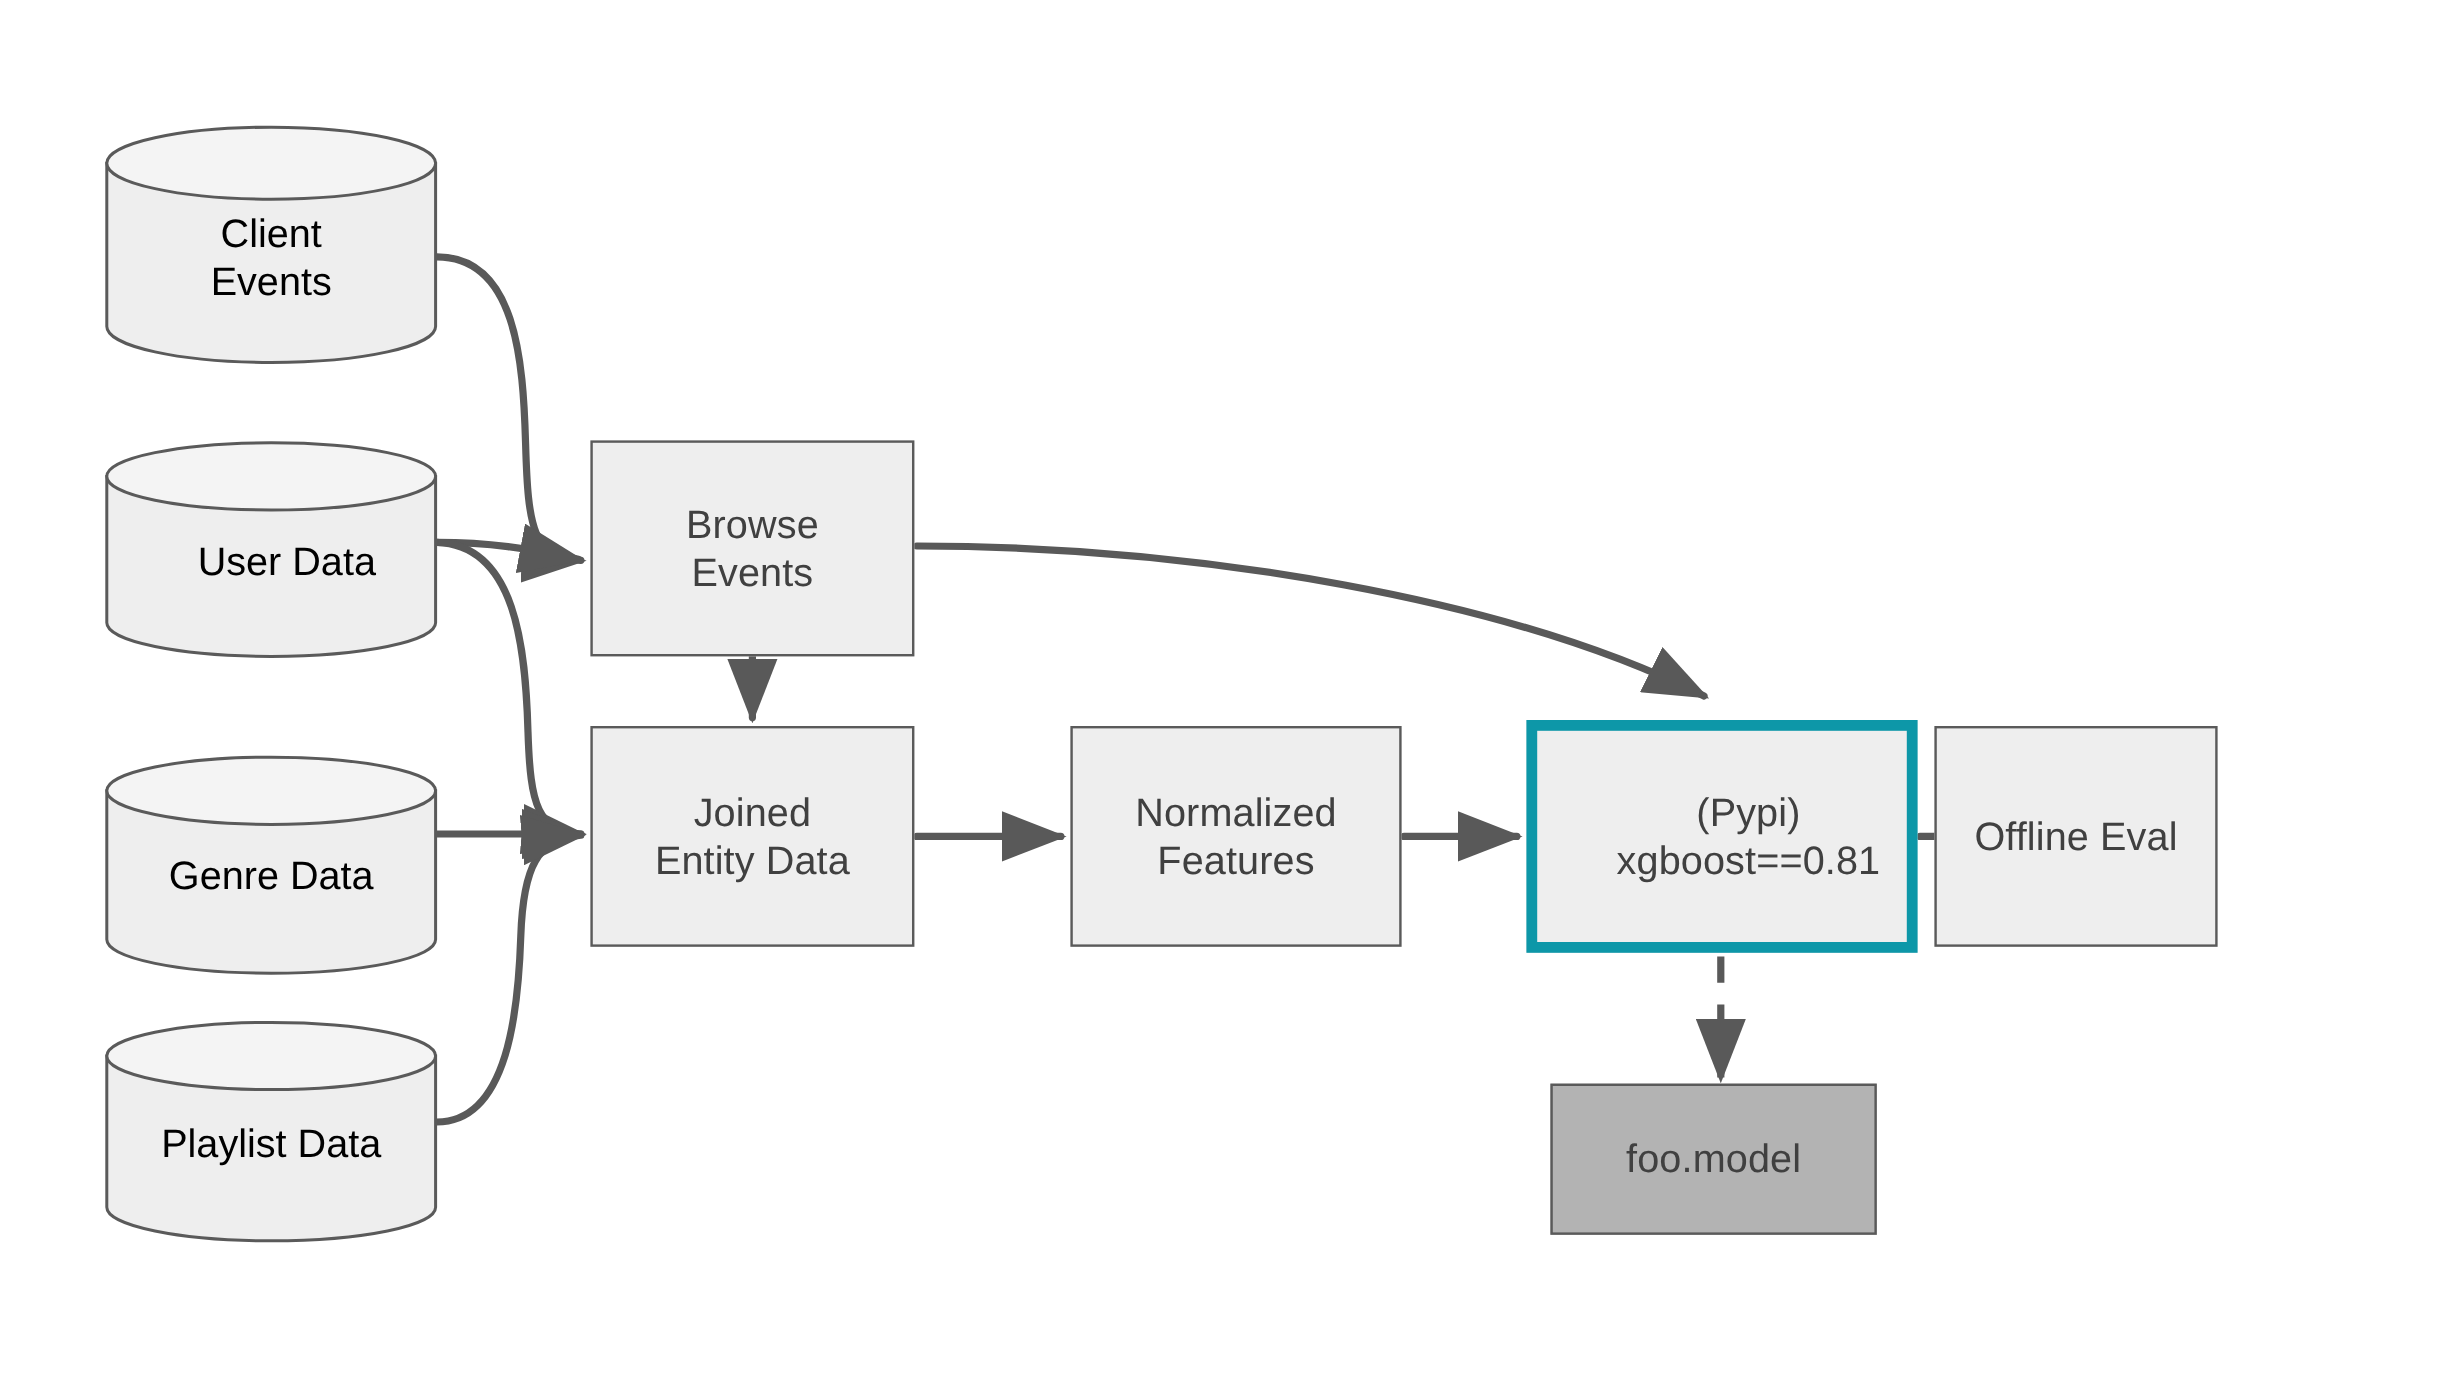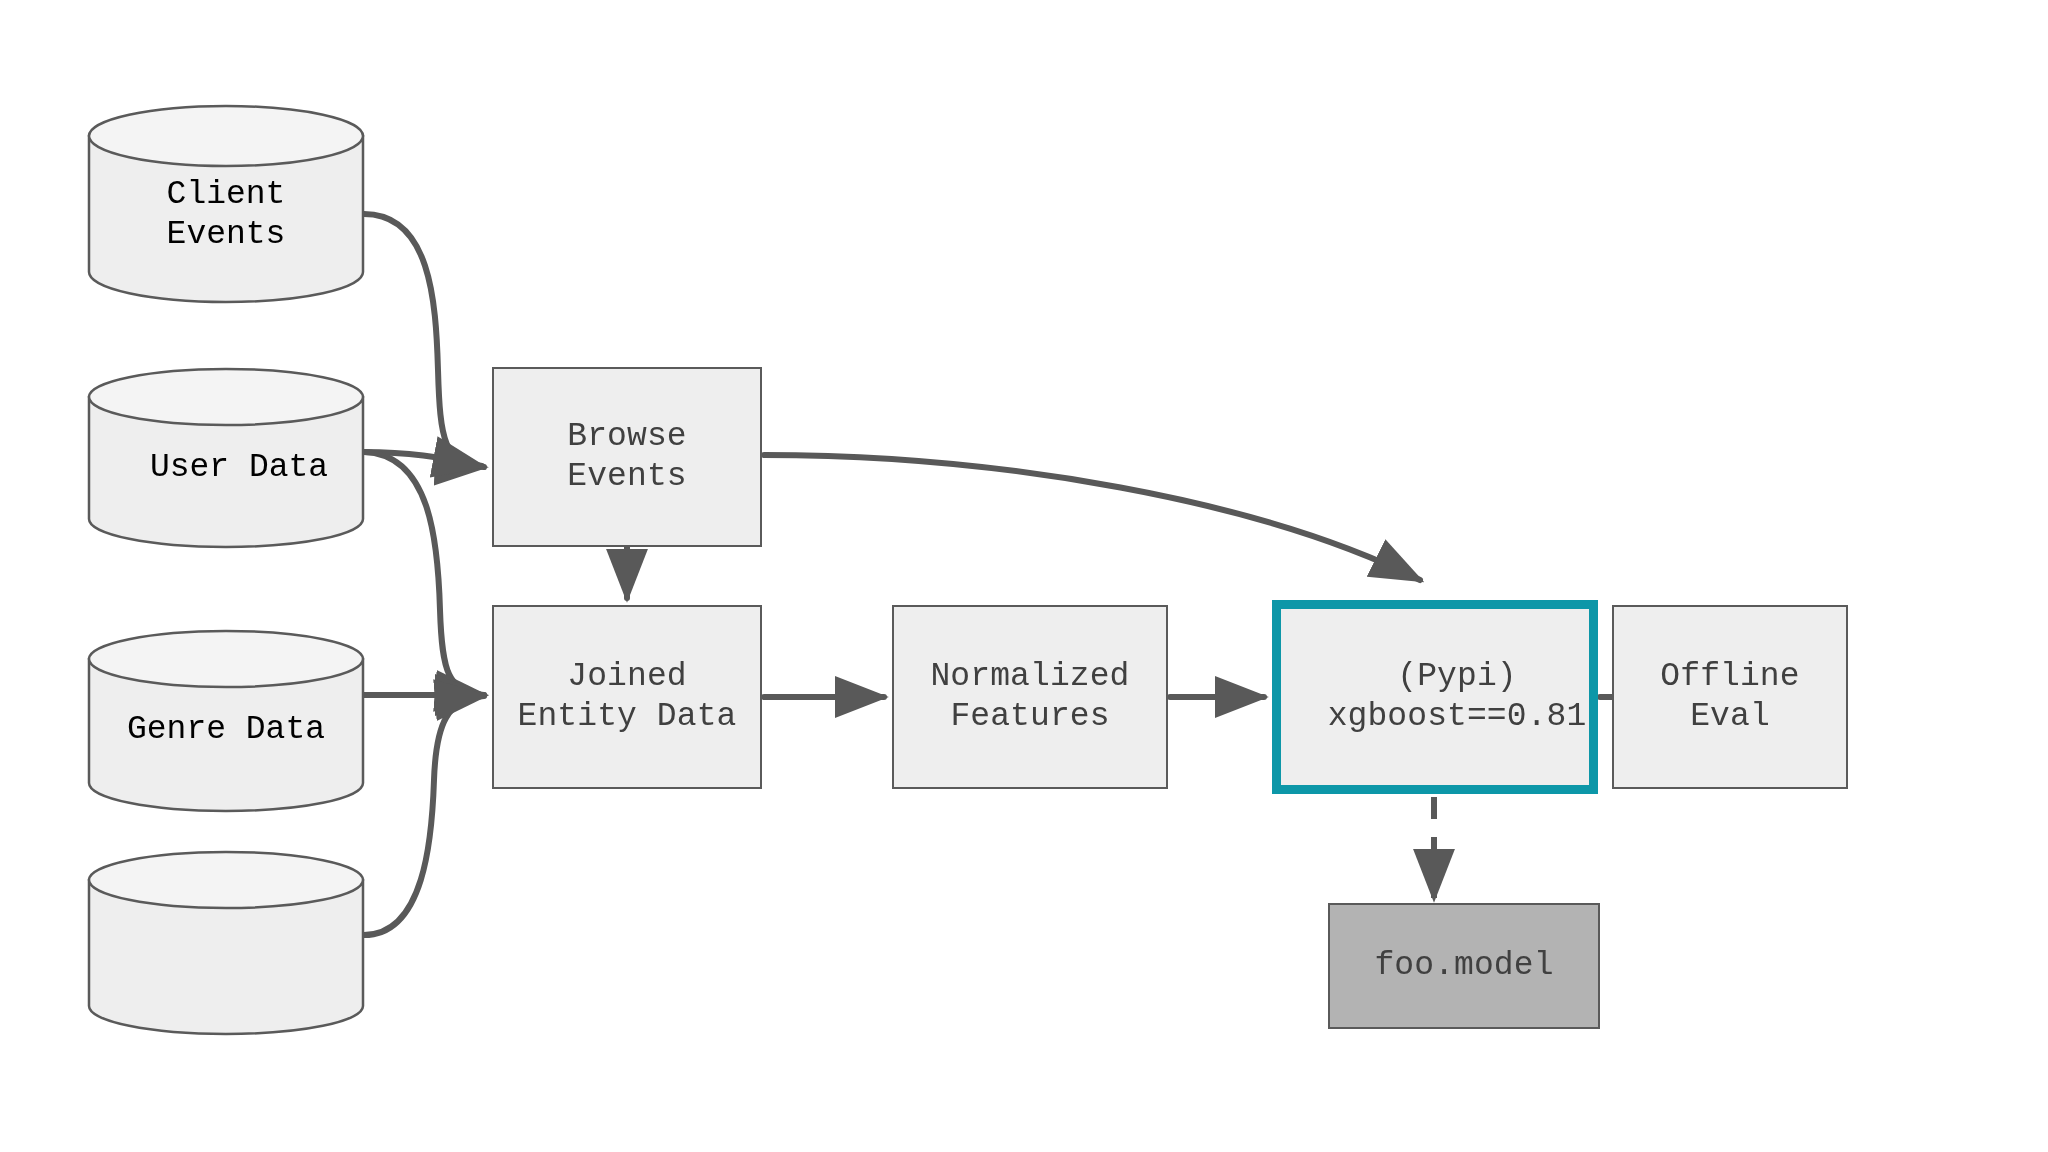--- a/index.html
+++ b/index.html
@@ -5,21 +5,21 @@
   html, body {
     margin: 0;
     padding: 0;
     background: #ffffff;
   }
   #canvas {
     position: relative;
     width: 2048px;
     height: 1152px;
     background: #ffffff;
-    font-family: Liberation Mono, monospace;
+    font-family: Liberation Sans, sans-serif;
     overflow: hidden;
   }
   #edges {
     position: absolute;
     left: 0;
     top: 0;
     width: 2048px;
     height: 1152px;
     pointer-events: none;
   }
@@ -133,31 +133,32 @@
       <ellipse cx="138" cy="29" rx="137" ry="28" fill="#f4f4f4" stroke="#5a5a5a" stroke-width="2.5"></ellipse>
     </svg>
     <div class="cyl-label" style="top:50px; height:100px;">Genre Data</div>
   </div>
 
   <div class="cyl" style="left:88px; top:850px; width:276px; height:186px;">
     <svg width="276" height="186" viewBox="0 0 276 186" xmlns="http://www.w3.org/2000/svg">
       <path d="M1,30 L1,156 A137,28 0 0 0 275,156 L275,30 Z" fill="#eeeeee" stroke="#5a5a5a" stroke-width="2.5"></path>
       <ellipse cx="138" cy="30" rx="137" ry="28" fill="#f4f4f4" stroke="#5a5a5a" stroke-width="2.5"></ellipse>
     </svg>
+    <div class="cyl-label" style="top:52px; height:102px;">Playlist Data</div>
   </div>
 
   <div class="node box" style="left:492px; top:367px; width:270px; height:180px;">Browse
 Events</div>
 
   <div class="node box" style="left:892px; top:605px; width:276px; height:184px;">Normalized
 Features</div>
 
   <div class="node box" style="left:492px; top:605px; width:270px; height:184px;">Joined
 Entity Data</div>
 
   <div class="node box-accent" style="left:1272px; top:600px; width:326px; height:194px;">(Pypi)
 xgboost==0.81</div>
 
   <div class="node box" style="left:1612px; top:605px; width:236px; height:184px;">Offline Eval</div>
 
-  <div class="node box-artifact" style="left:1292px; top:903px; width:272px; height:126px;margin-left:36px;">foo.model</div>
+  <div class="node box-artifact" style="left:1292px; top:903px; width:272px; height:126px;">foo.model</div>
 
 </div>
 
 </body></html>

